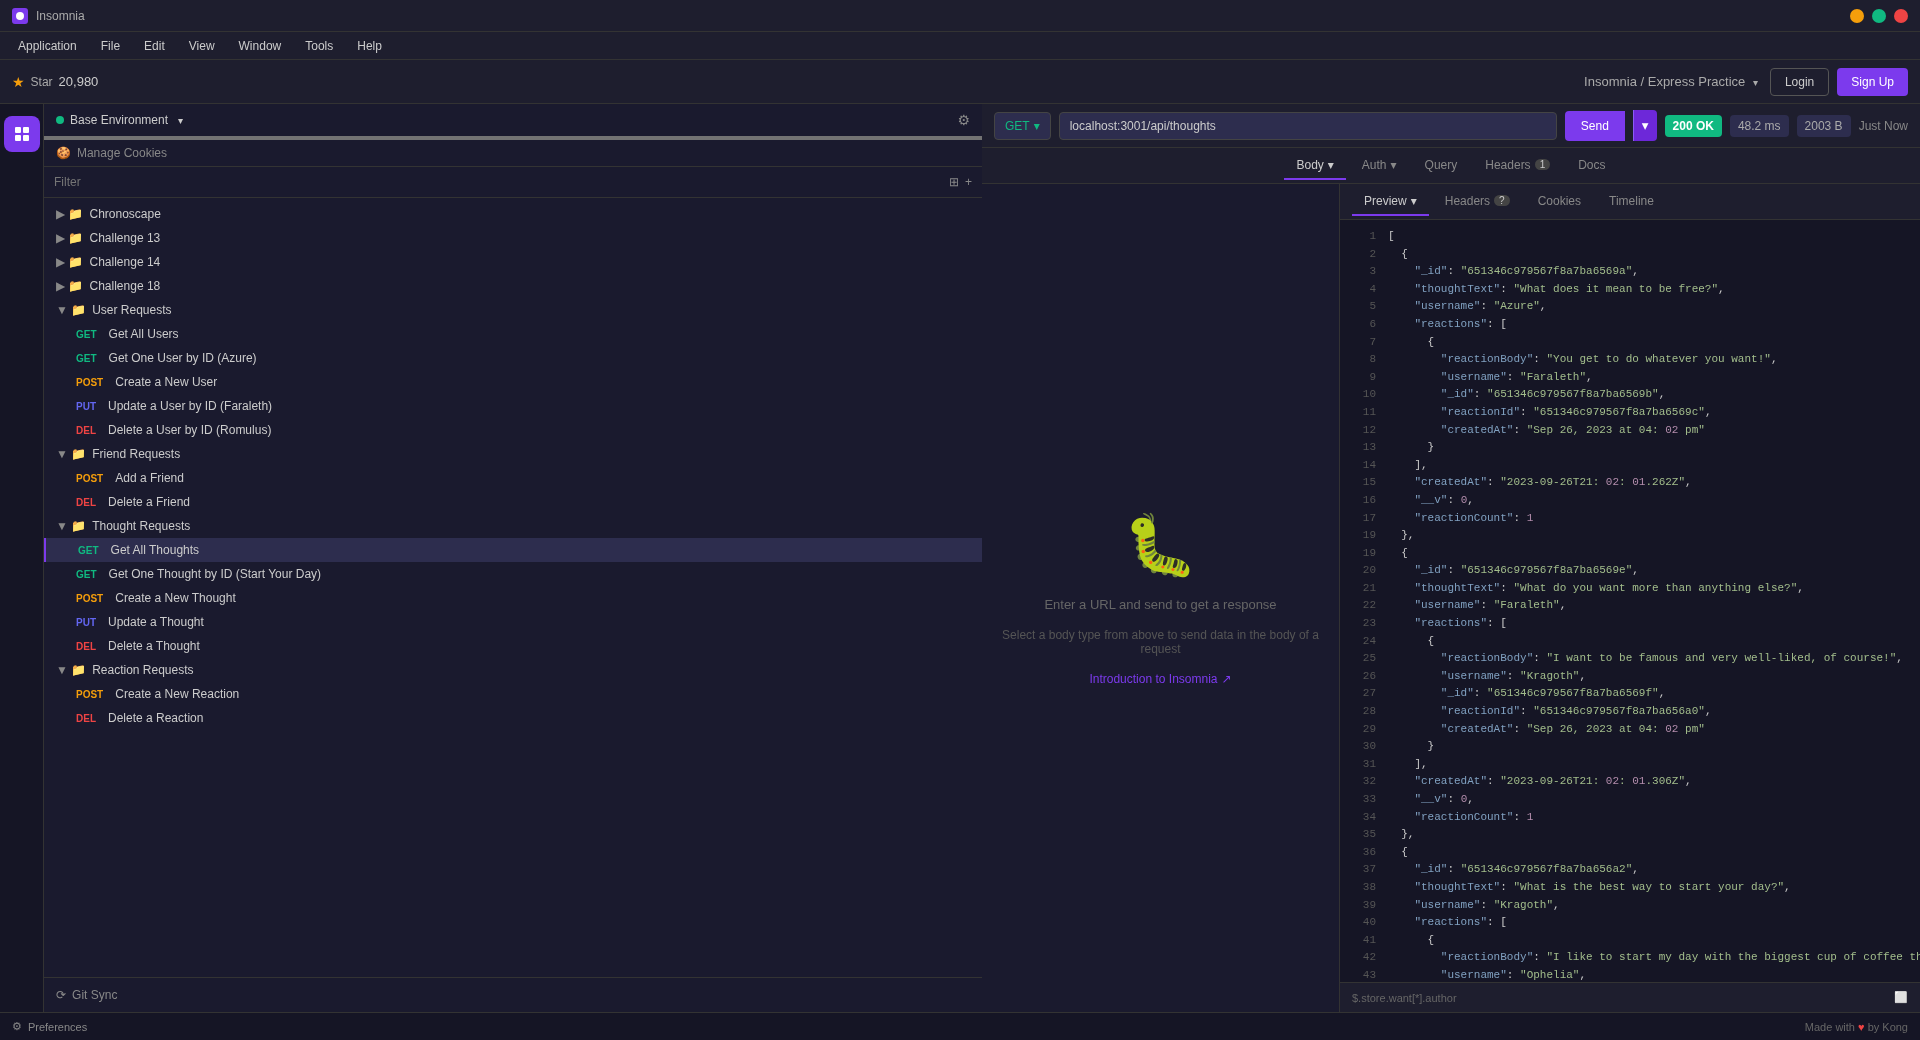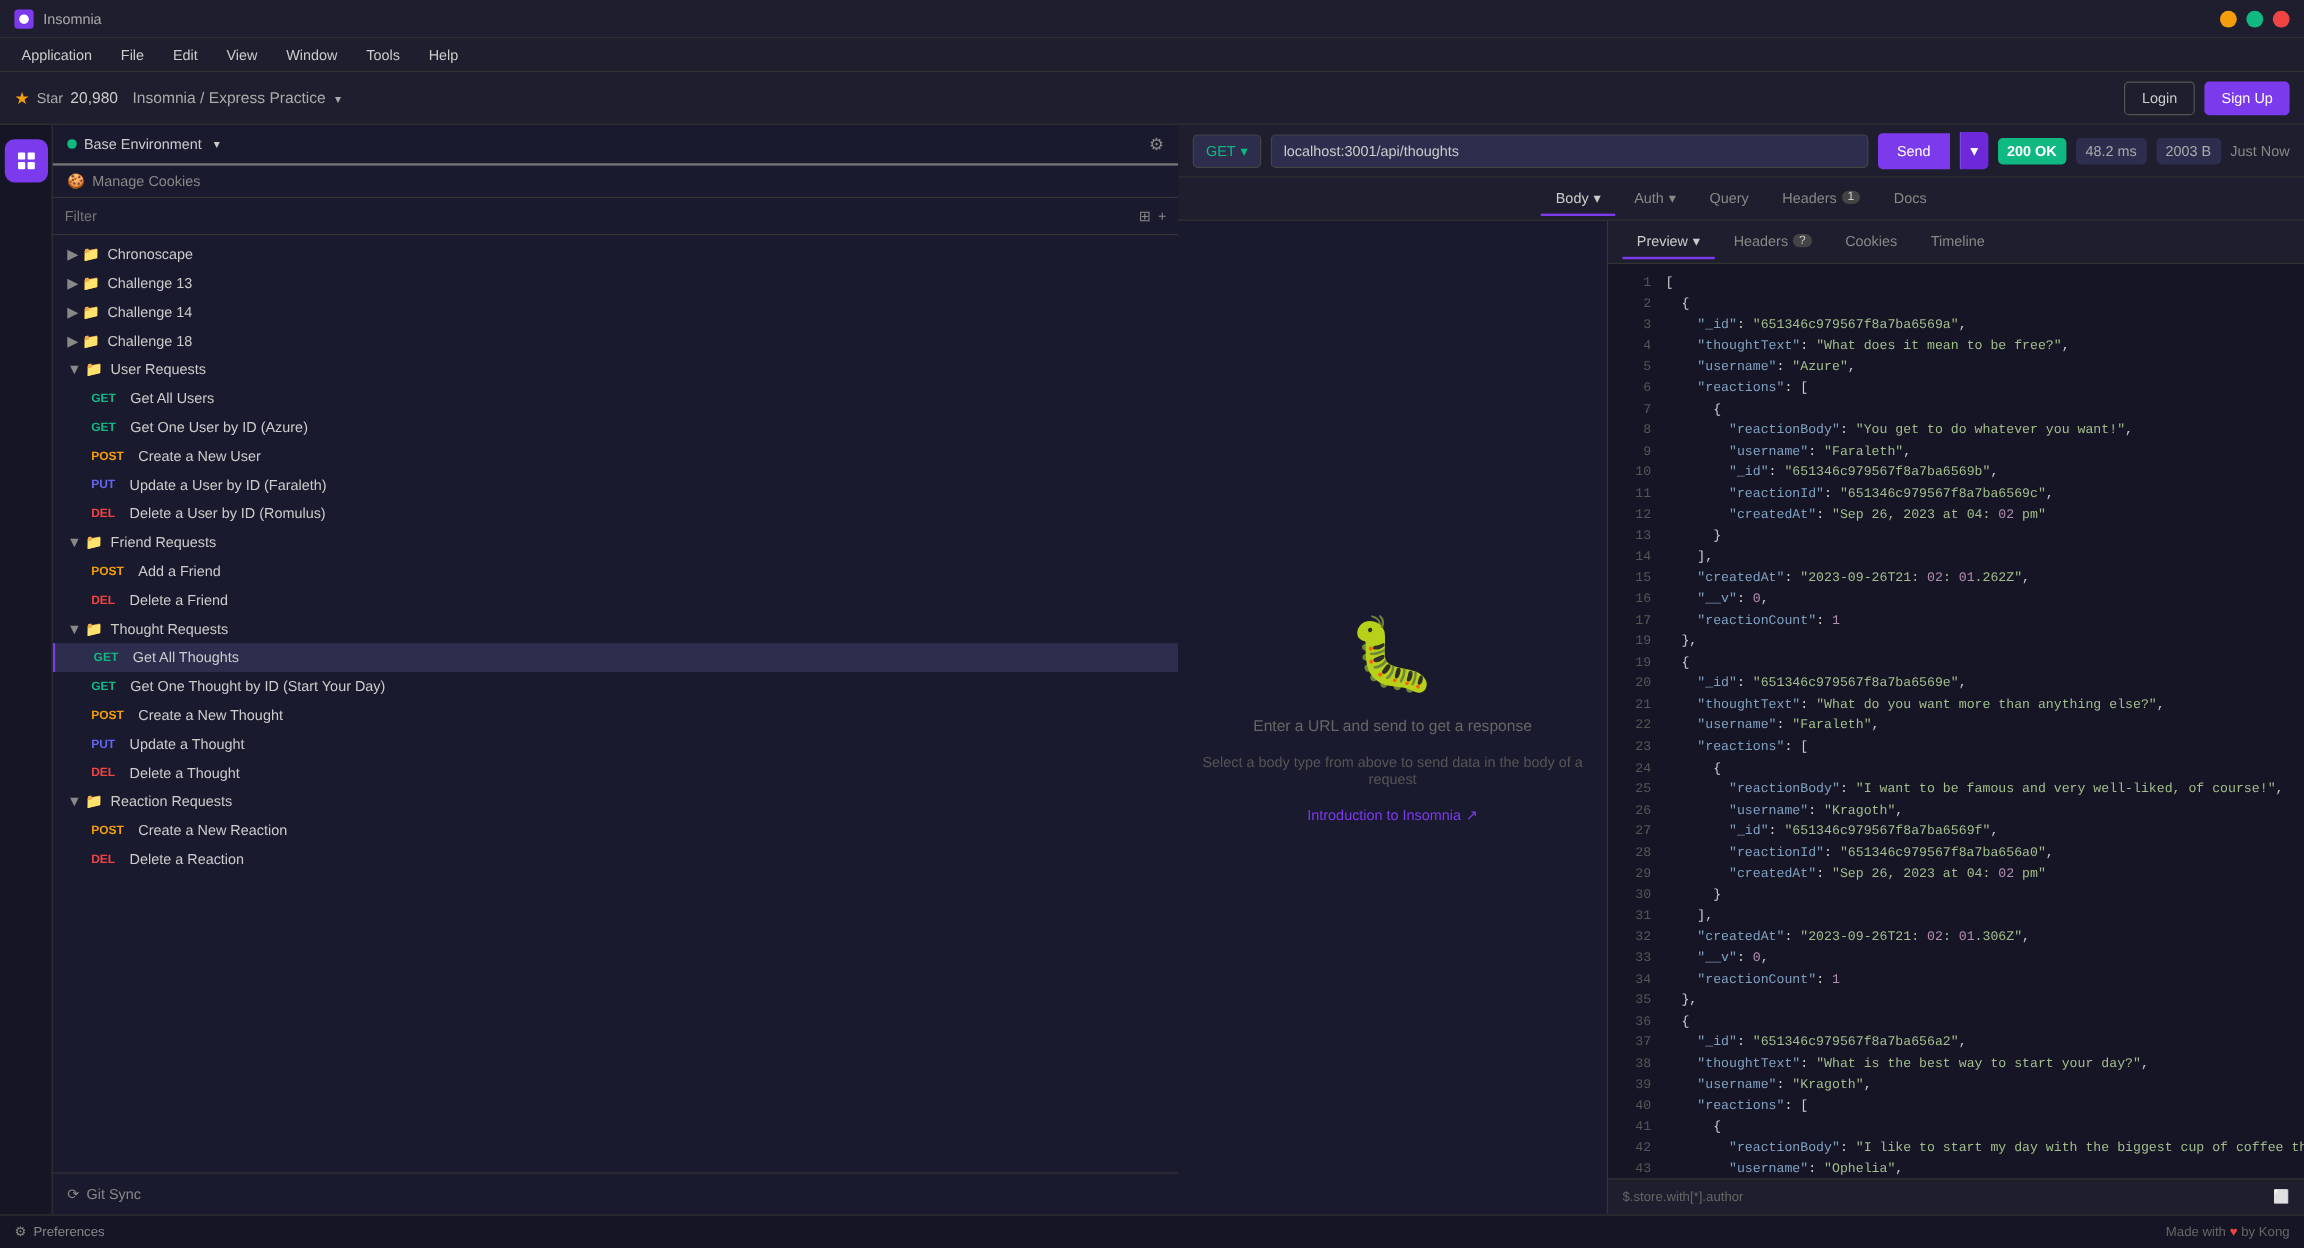--- a/index.html
+++ b/index.html
@@ -90,21 +90,21 @@
     .star-section {
       display: flex;
       align-items: center;
       gap: 6px;
       color: #aaa;
     }
     .star-icon { color: #f59e0b; font-size: 14px; }
     .star-count { font-size: 13px; color: #ccc; }
     .app-title {
       flex: 1;
-      text-align: left;
+      text-align: right;
       font-size: 13px;
       color: #ccc;
     }
     .app-title span { color: #aaa; }
     .dropdown-arrow { font-size: 10px; margin-left: 4px; }
     .auth-buttons {
       display: flex;
       gap: 8px;
     }
     .btn-login {
@@ -156,21 +156,21 @@
     }
 
     .sidebar-content {
       flex: 1;
       display: flex;
       flex-direction: column;
     }
 
     .sidebar-header {
       padding: 8px 12px;
-      border-bottom: 2px solid #737373;
+      border-bottom: 4px solid #737373;
       display: flex;
       align-items: center;
       justify-content: space-between;
     }
     .env-selector {
       display: flex;
       align-items: center;
       gap: 6px;
       font-size: 12px;
       color: #ccc;
@@ -815,21 +815,21 @@
             <div style="white-space: pre;"><span class="line-num">37</span><span>    <span class="json-key">"_id"</span>: <span class="json-string">"651346c979567f8a7ba656a2"</span>,</span></div>
             <div style="white-space: pre;"><span class="line-num">38</span><span>    <span class="json-key">"thoughtText"</span>: <span class="json-string">"What is the best way to start your day?"</span>,</span></div>
             <div style="white-space: pre;"><span class="line-num">39</span><span>    <span class="json-key">"username"</span>: <span class="json-string">"Kragoth"</span>,</span></div>
             <div style="white-space: pre;"><span class="line-num">40</span><span>    <span class="json-key">"reactions"</span>: [</span></div>
             <div style="white-space: pre;"><span class="line-num">41</span><span>      {</span></div>
             <div style="white-space: pre;"><span class="line-num">42</span><span>        <span class="json-key">"reactionBody"</span>: <span class="json-string">"I like to start my day with the biggest cup of coffee that I can find."</span>,</span></div>
             <div style="white-space: pre;"><span class="line-num">43</span><span>        <span class="json-key">"username"</span>: <span class="json-string">"Ophelia"</span>,</span></div>
           </div>
 
         <div class="response-footer">
-          <span>$.store.with[*].author</span>
+          <span>$.store.want[*].author</span>
           <span style="margin-left:auto; color:#666;">⬜</span>
         </div>
       </div>
     </div>
   </div>
 </div>
 
 <div class="status-bar">
   <div class="status-left">
     <span>⚙</span>

